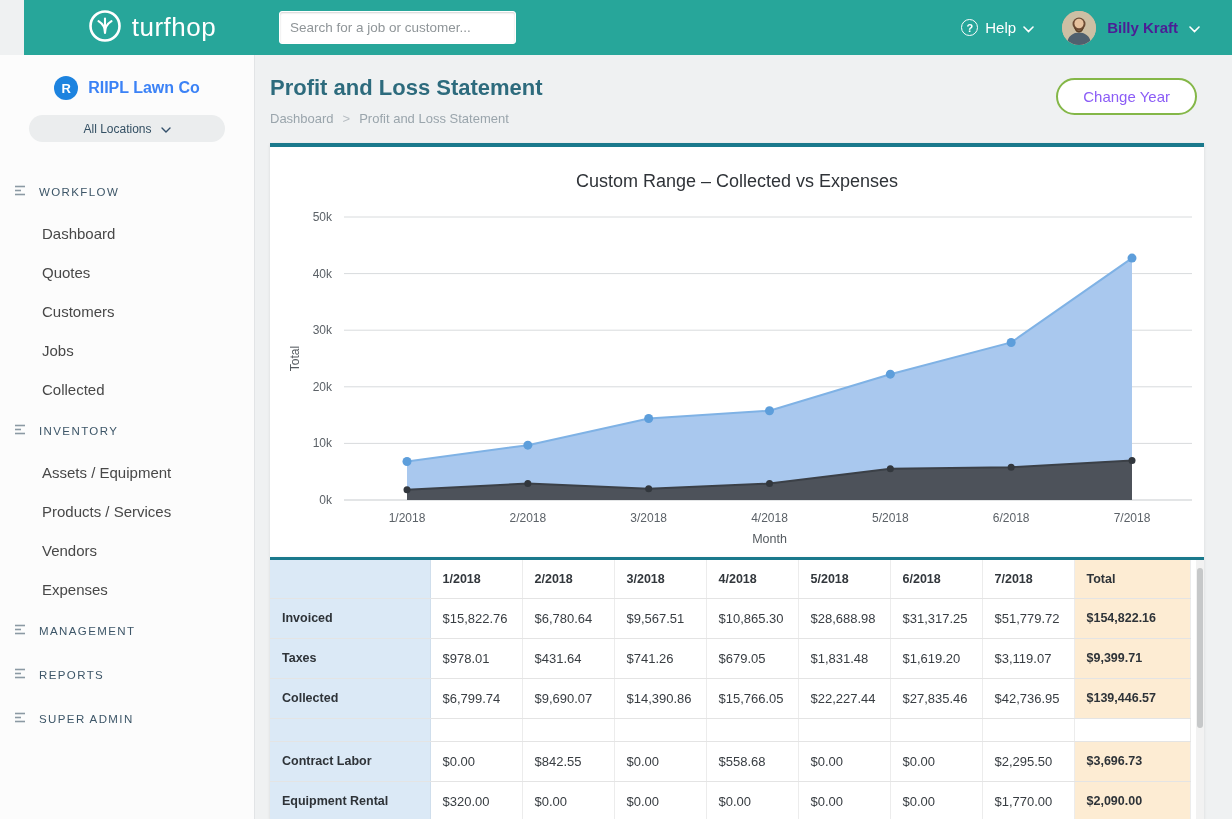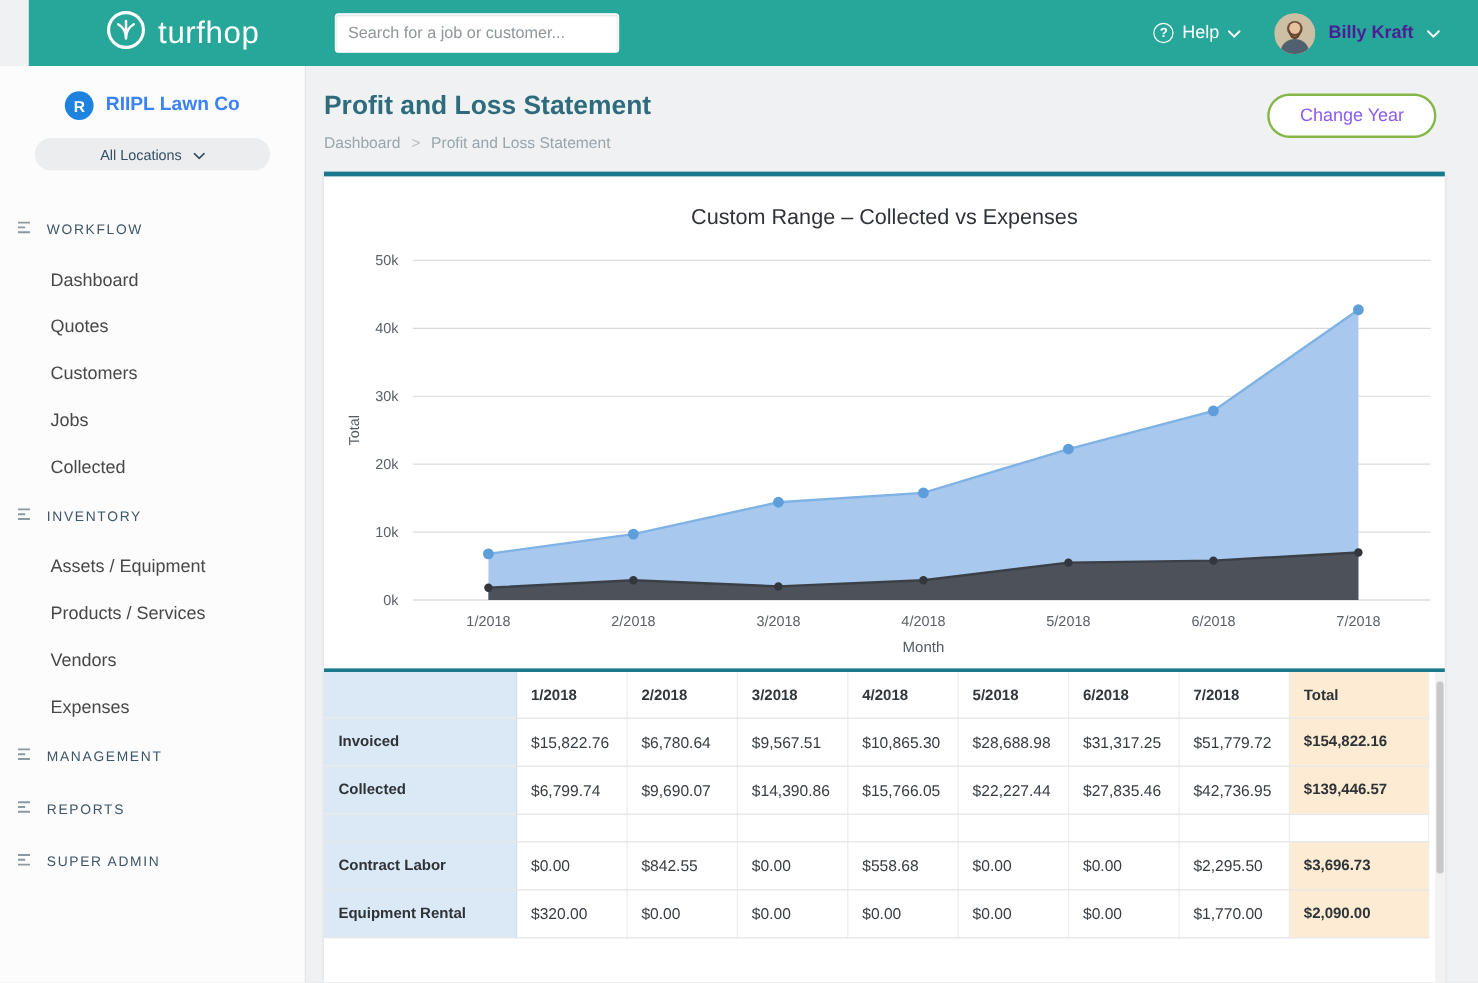--- a/index.html
+++ b/index.html
@@ -291,20 +291,31 @@
               <td class="c-month">$15,822.76</td>
               <td class="c-month">$6,780.64</td>
               <td class="c-month">$9,567.51</td>
               <td class="c-month">$10,865.30</td>
               <td class="c-month">$28,688.98</td>
               <td class="c-month">$31,317.25</td>
               <td class="c-month">$51,779.72</td>
               <td class="c-total">$154,822.16</td>
             </tr>
             <tr class="data">
+              <th class="c-label">Taxes</th>
+              <td class="c-month">$978.01</td>
+              <td class="c-month">$431.64</td>
+              <td class="c-month">$741.26</td>
+              <td class="c-month">$679.05</td>
+              <td class="c-month">$1,831.48</td>
+              <td class="c-month">$1,619.20</td>
+              <td class="c-month">$3,119.07</td>
+              <td class="c-total">$9,399.71</td>
+            </tr>
+            <tr class="data">
               <th class="c-label">Collected</th>
               <td class="c-month">$6,799.74</td>
               <td class="c-month">$9,690.07</td>
               <td class="c-month">$14,390.86</td>
               <td class="c-month">$15,766.05</td>
               <td class="c-month">$22,227.44</td>
               <td class="c-month">$27,835.46</td>
               <td class="c-month">$42,736.95</td>
               <td class="c-total">$139,446.57</td>
             </tr>

